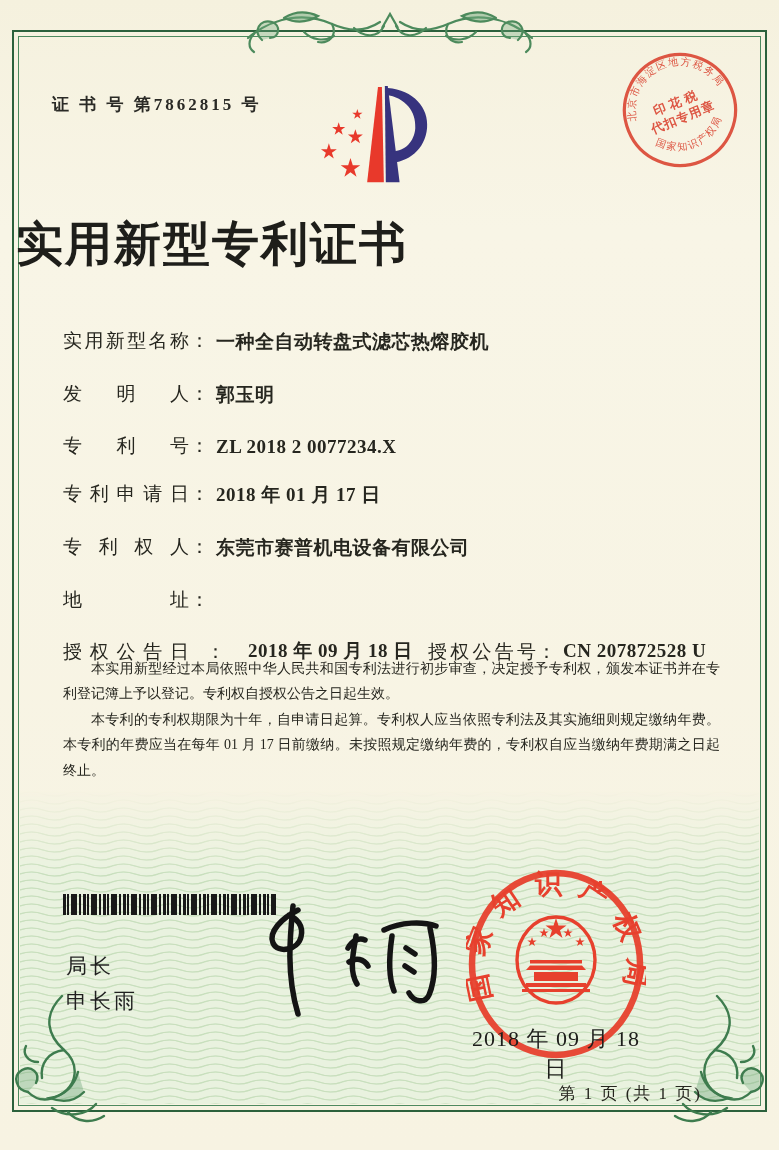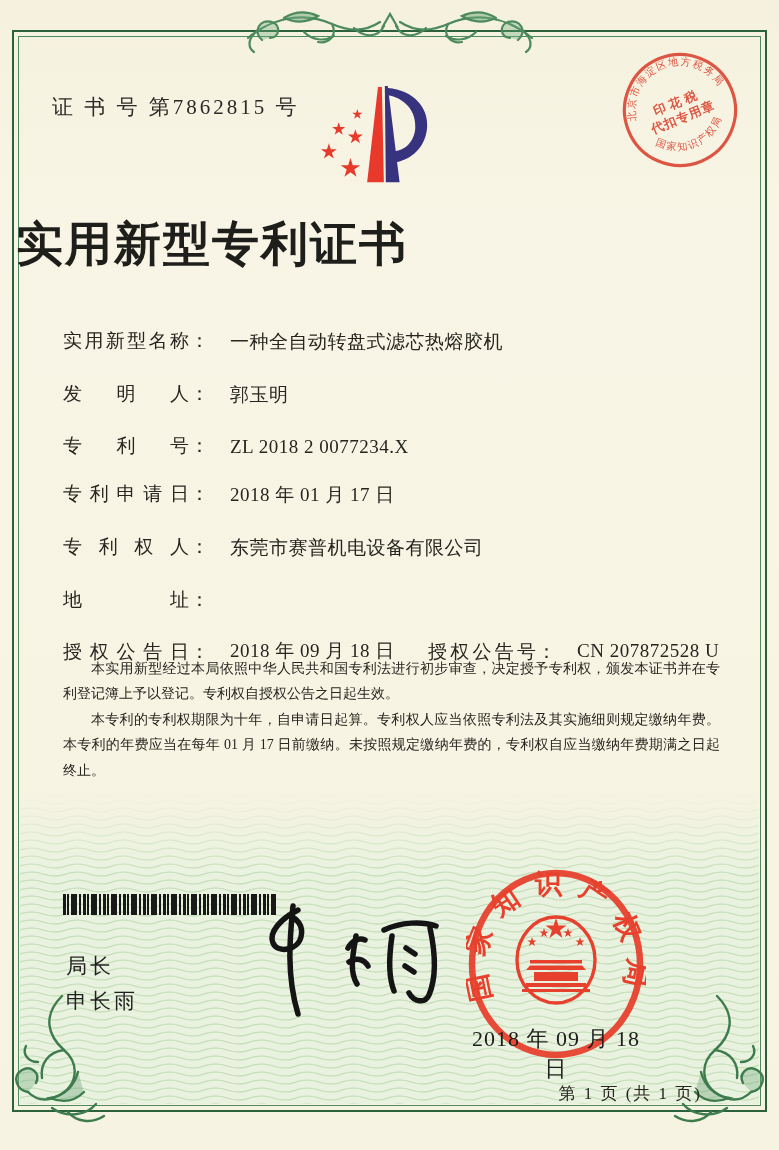--- a/index.html
+++ b/index.html
@@ -22,35 +22,35 @@
   .green-zone { position:absolute; left:20px; right:20px; top:790px; bottom:46px; }
   .green-zone svg { display:block; }
 
   
   .top-flourish { position:absolute; left:244px; top:4px; width:292px; height:62px; }
   .corner { position:absolute; width:112px; height:140px; bottom:18px; }
   .corner.left { left:8px; }
   .corner.right { right:8px; transform:scaleX(-1); }
 
   
-  .cert-no { position:absolute; left:52px; top:93px; font-size:21px; letter-spacing:3px; color:#2a2a26; }
+  .cert-no { position:absolute; left:52px; top:93px; font-size:17px; letter-spacing:3px; color:#2a2a26;font-weight:bold; }
   .logo { position:absolute; left:316px; top:82px; width:120px; height:108px; }
   .tax-stamp { position:absolute; left:612px; top:42px; width:136px; height:136px;
     transform:rotate(-22deg); opacity:.92; }
   .title { position:absolute; left:16px; top:213px; width:779px; text-align:left;
     font-size:47px; font-weight:bold; letter-spacing:2px; color:#1e1e1a; }
 
   
   .fields { position:absolute; left:63px; top:328px; width:660px; font-size:19px; }
   .frow { position:absolute; left:0; width:100%; display:flex; align-items:flex-end; }
   .r1{top:0} .r2{top:53px} .r3{top:105px} .r4{top:153px} .r5{top:206px} .r6{top:259px} .r7{top:311px}
   .lbl { flex:none; width:126px; display:inline-block; text-align:justify; text-align-last:justify; white-space:nowrap; overflow:hidden; }
   .colon { flex:none; margin-left:1px; }
-  .val { margin-left:21px; flex:1; letter-spacing:.5px; line-height:24px; }
-  .cell-l { flex:none; width:365px; display:flex; }
+  .val { margin-left:7px; flex:1; letter-spacing:.5px; line-height:24px;font-weight:bold; }
+  .cell-l { flex:none; width:365px; display:flex;gap:16px; }
   .cell-r { flex:1; display:flex; }
   .lbl2 { flex:none; width:108px; display:inline-block; text-align:justify; text-align-last:justify; white-space:nowrap; }
 
   
   .paras { position:absolute; left:63px; top:656px; width:657px;
     font-size:14px; line-height:25.4px; text-align:justify; }
   .paras p { margin:0; text-indent:2em; }
 
   
   .barcode { position:absolute; left:63px; top:894px; width:213px; height:21px;

